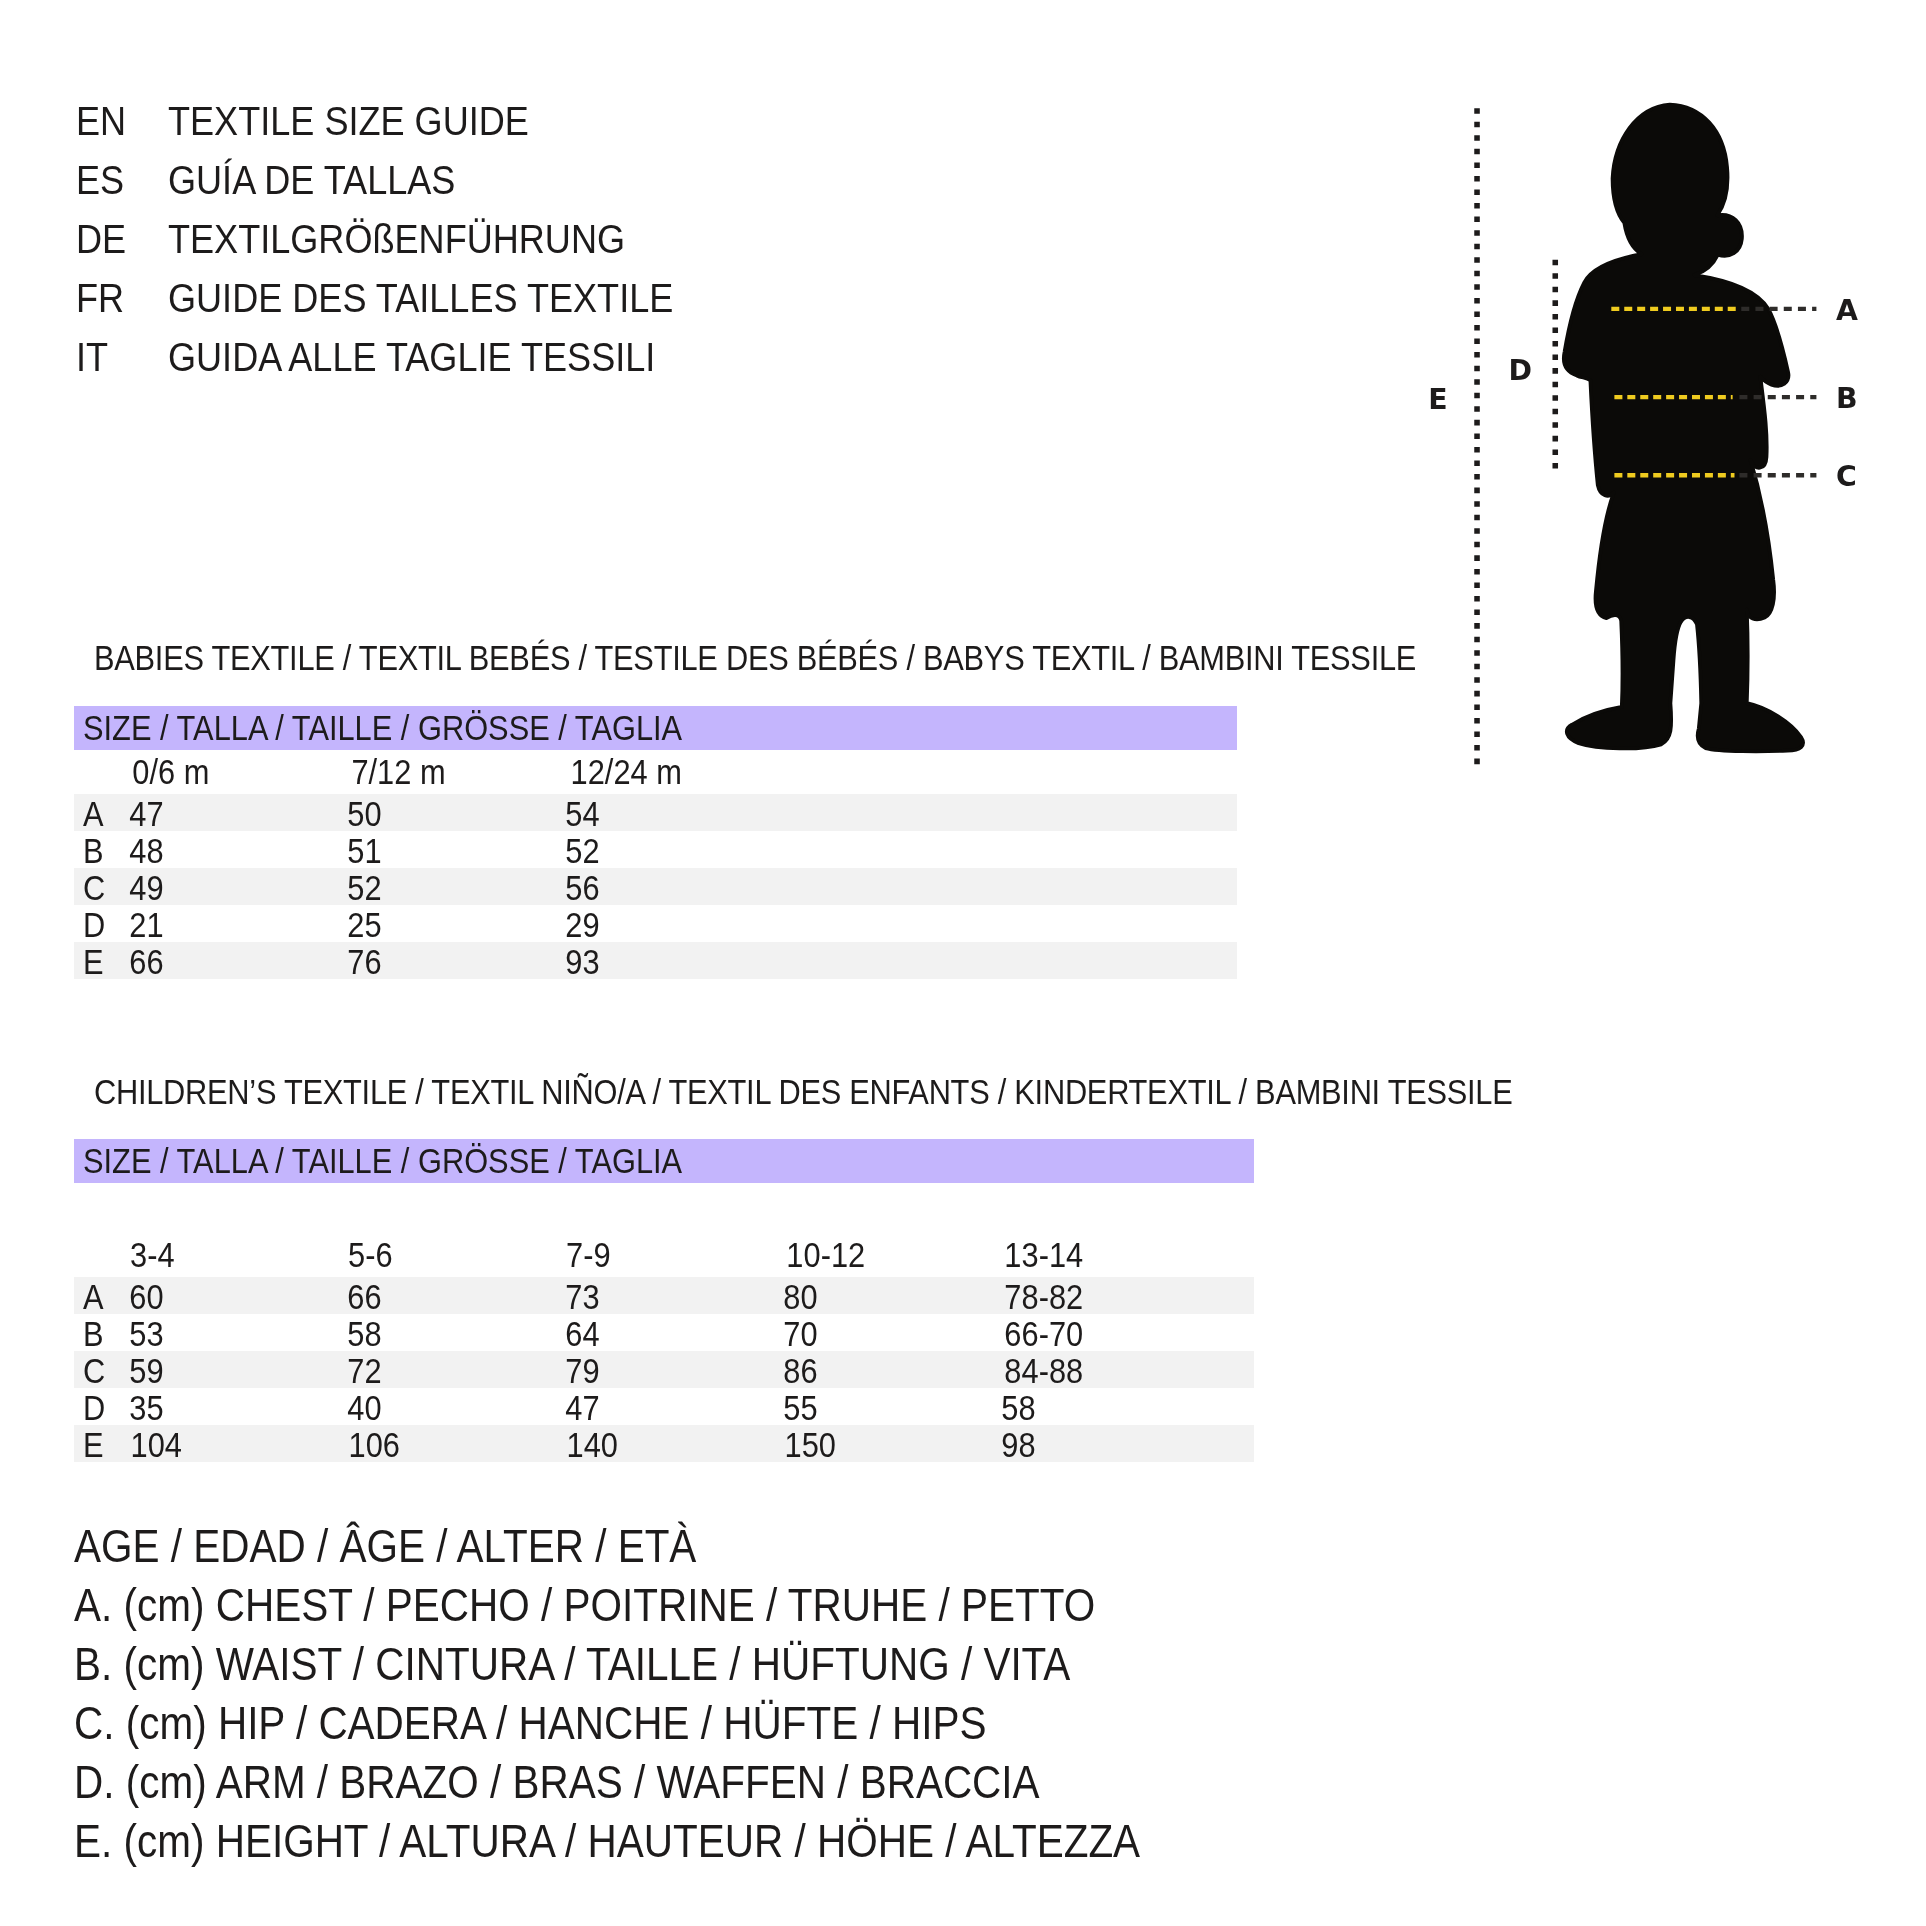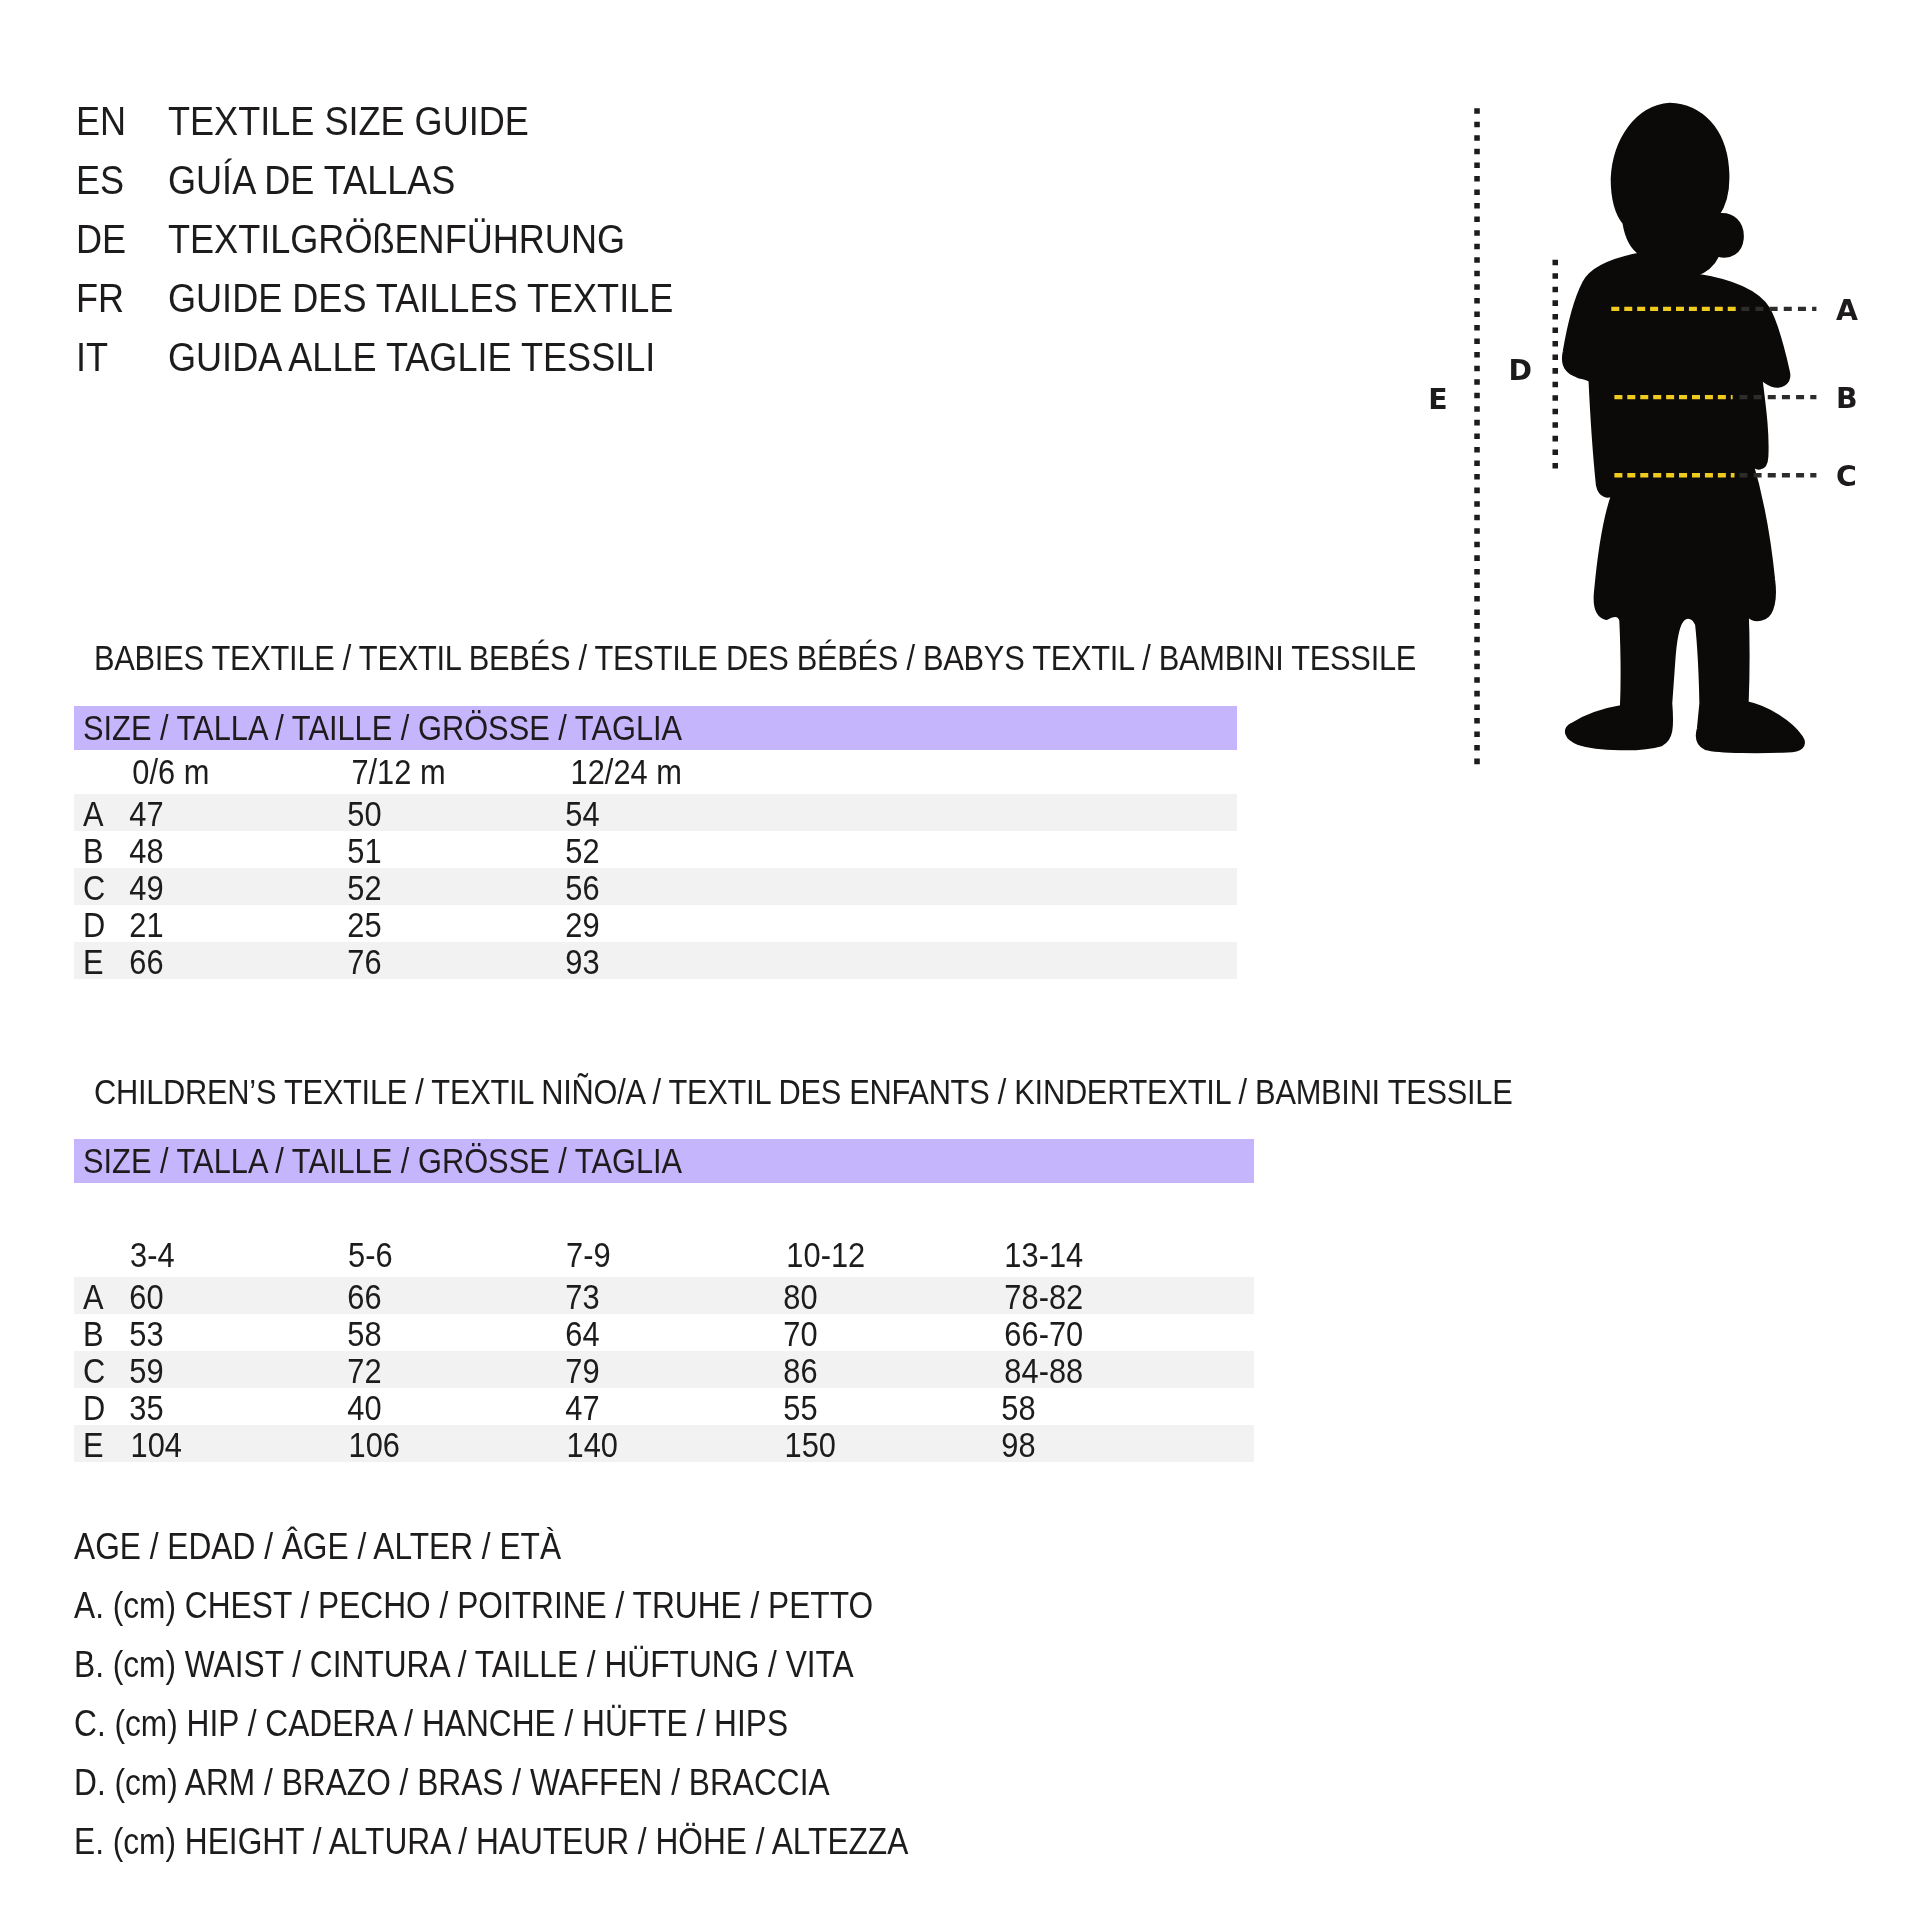--- a/index.html
+++ b/index.html
@@ -34,21 +34,21 @@
   .trow { display:grid; align-items:center; }
   .babies   .trow { grid-template-columns:53px repeat(3,218px); width:1163px; }
   .children .trow { grid-template-columns:53px repeat(5,218px); width:1180px; }
   .colhead { height:44px; font-size:35px; }
   .drow    { height:37px; font-size:35px; }
   .band    { background:#f2f2f2; }
   .cell    { text-align:left; }
   .rlabel  { text-align:left; padding-left:8.6px; }
 
   
-  .legend { position:absolute; left:74px; top:1517px; font-size:36px; line-height:59px; }
+  .legend { position:absolute; left:74px; top:1517px; font-size:46px; line-height:59px; }
   .legend div { white-space:nowrap; }
 
   
   .diagram { position:absolute; left:1411px; top:86px; width:493px; height:696px; }
   .diagram svg { display:block; }
   .measure-label { font-family:"DejaVu Sans", sans-serif; font-weight:bold; font-size:46px; fill:#1d1b1b; }
 </style>
 </head>
 <body>
 

